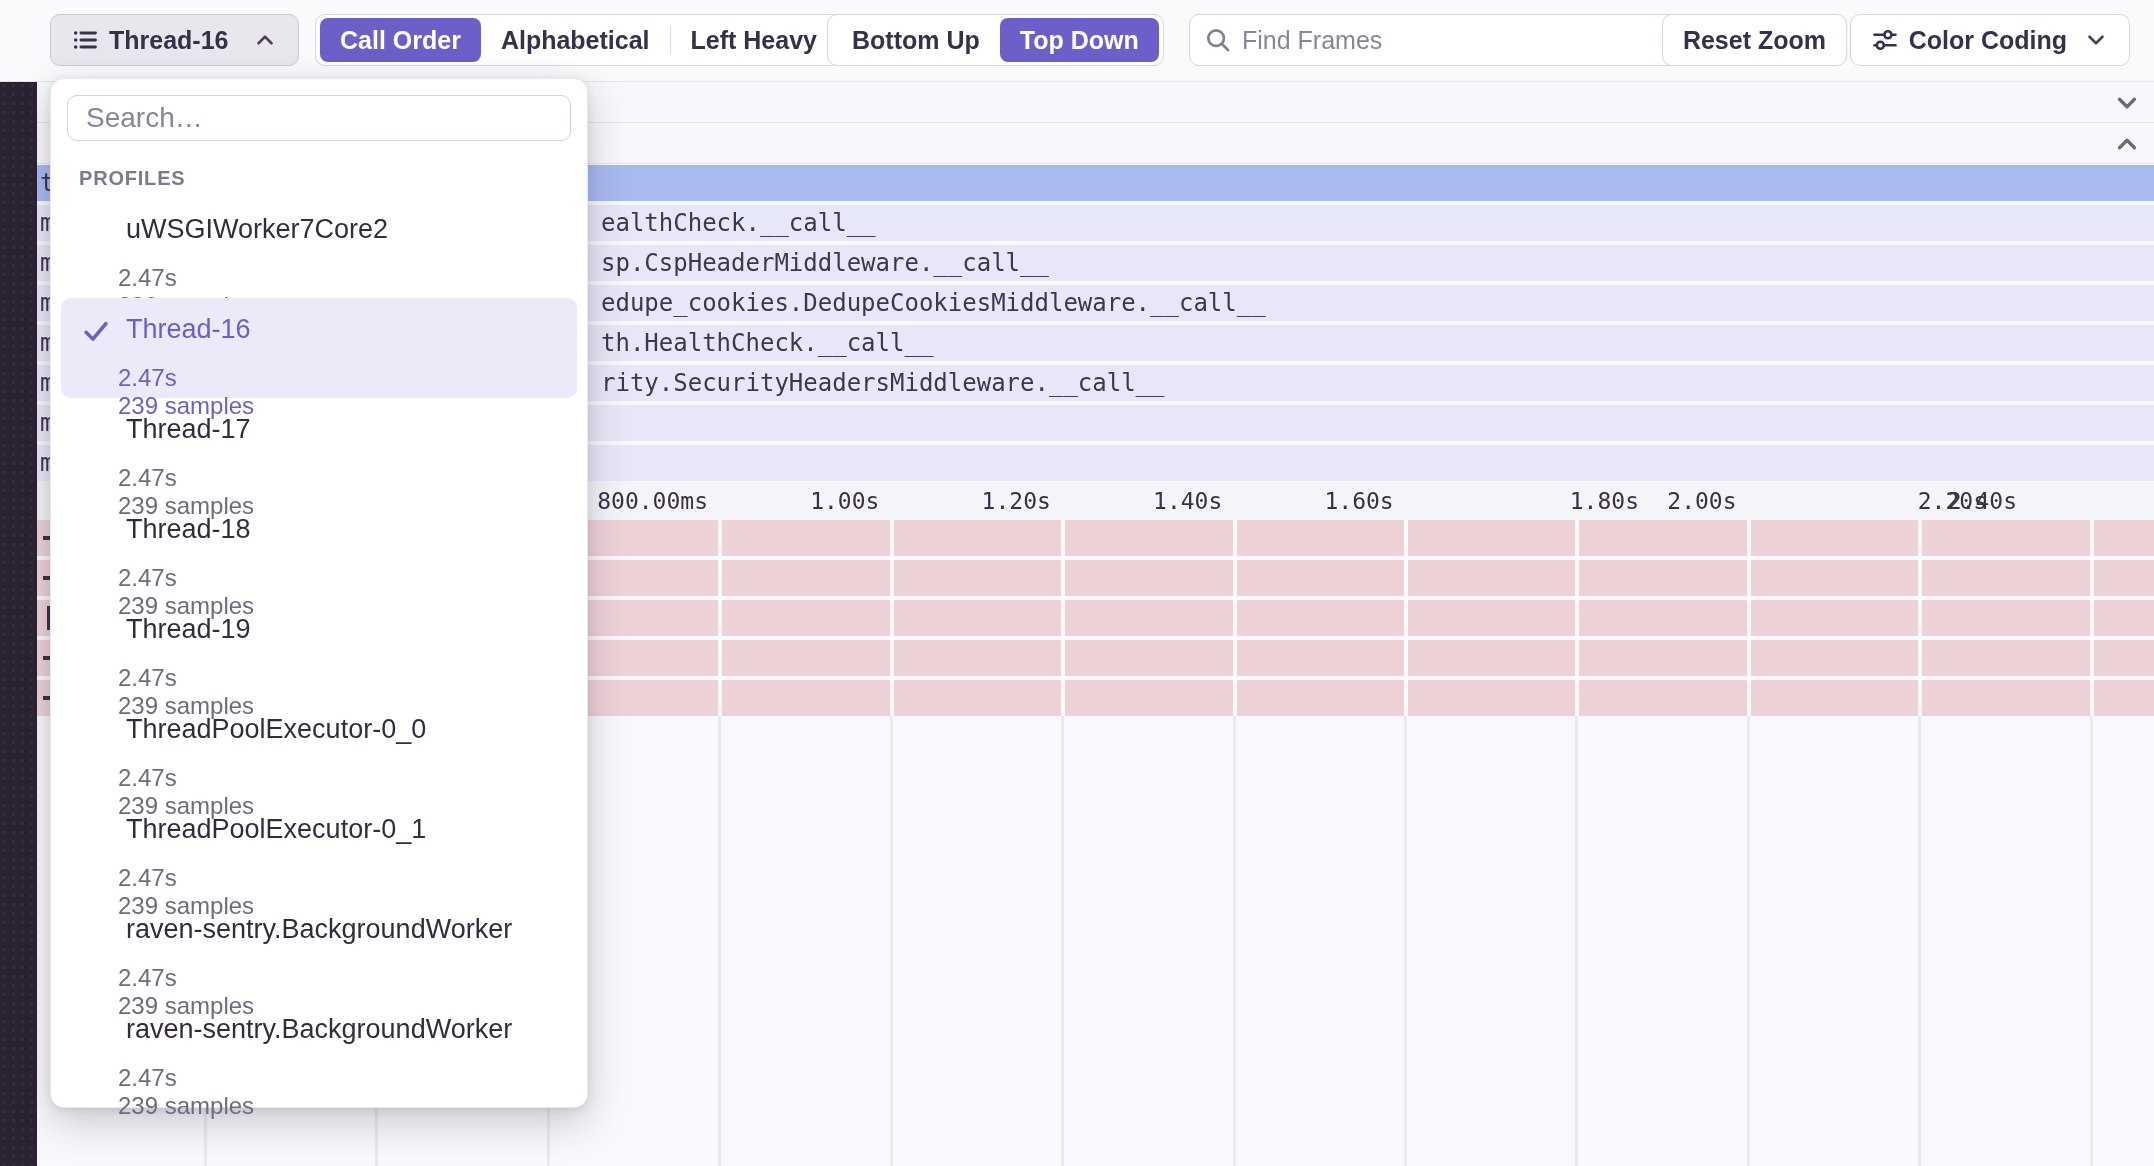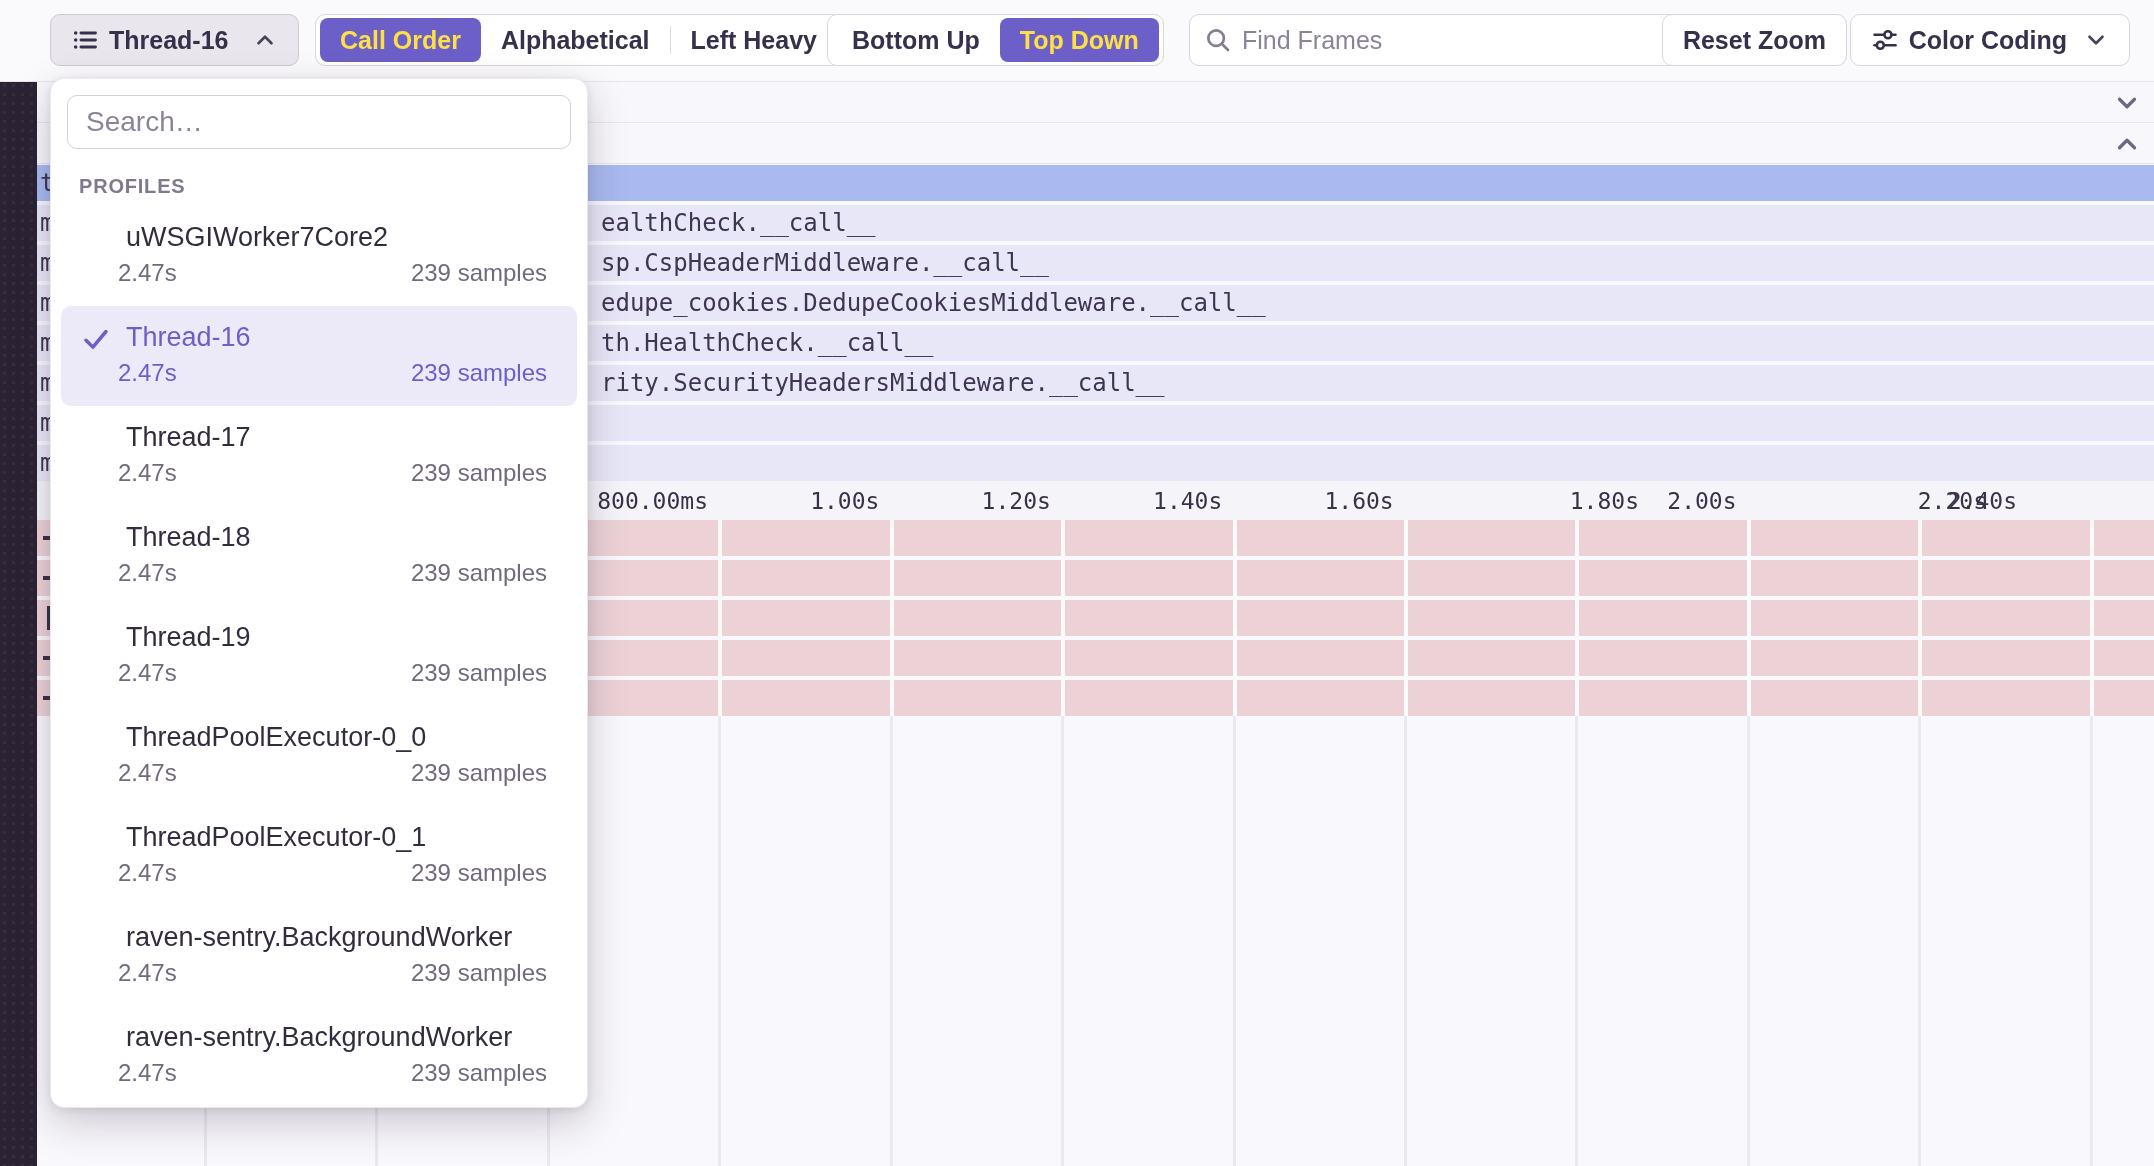--- a/index.html
+++ b/index.html
@@ -45,44 +45,44 @@
   .tb { position:absolute; top:14px; height:52px; display:flex; align-items:center; }
   .btn { background:#fff; border:1px solid #D9D4DF; border-radius:10px; height:52px;
     display:flex; align-items:center; gap:10px; padding:0 20px; font-size:25px; font-weight:700;
     color:#36304A; cursor:pointer; font-family:"Liberation Sans",sans-serif; }
   .btn-muted { background:#E9E7ED; border-color:#CEC8D5; }
   .segmented { background:#fff; border:1px solid #D9D4DF; border-radius:10px; height:52px;
     display:flex; align-items:center; padding:0 4px; }
   .seg-item { height:44px; display:flex; align-items:center; padding:0 20px; font-size:25px;
     font-weight:700; color:#36304A; border:none; background:transparent; border-radius:8px;
     cursor:pointer; font-family:"Liberation Sans",sans-serif; }
-  .seg-item.active { background:#6C5FC7; color:#fde047; }
+  .seg-item.active { background:#6C5FC7; color:#ffffff; }
   .seg-divider { width:1px; height:28px; background:#DED9E4; }
   .find-wrap { position:absolute; top:14px; left:1189px; width:520px; height:52px; }
   .find-input { width:100%; height:100%; border:1px solid #D9D4DF; border-radius:10px;
     background:#fff; padding:0 58px 0 52px; font-size:25px; color:#36304A; outline:none;
     font-family:"Liberation Sans",sans-serif; }
   .find-input::placeholder { color:#8B8498; }
   .find-search-icon { position:absolute; left:14px; top:11px; pointer-events:none; }
   .find-info { position:absolute; right:12px; top:11px; cursor:pointer; background:none; border:none; padding:0; }
 
   
   .dropdown { position:absolute; left:50px; top:78px; width:538px; height:1030px; background:#fff;
     border:1px solid #ECE8F0; border-radius:14px; z-index:6;
     box-shadow:0 14px 40px rgba(43,34,51,0.22), 0 2px 8px rgba(43,34,51,0.10); padding:16px 16px 0 16px; }
-  .dd-search { width:100%; height:54px; border:1px solid #D4CFDB; border-radius:10px; background:#fff;
+  .dd-search { width:100%; height:46px; border:1px solid #D4CFDB; border-radius:10px; background:#fff;
     padding:0 18px; font-size:28px; color:#36304A; outline:none; font-family:"Liberation Sans",sans-serif; }
   .dd-search::placeholder { color:#8B8498; }
   .dd-section { margin:26px 0 8px 12px; font-size:20px; font-weight:700; letter-spacing:0.8px; color:#80798D; }
   .profile-item { position:relative; height:100px; margin:0 -6px; padding:14px 30px 0 57px;
     border-radius:10px; cursor:pointer; }
   .profile-item.selected { background:#ECE9F9; }
   .p-name { font-size:27px; font-weight:500; color:#332C3F; line-height:34px;
     white-space:nowrap; overflow:hidden;margin-left:8px; }
-  .p-sub { display:flex; justify-content:space-between; margin-top:5px; font-size:24px; color:#71697E; }
+  .p-sub { display:flex; justify-content:space-between; margin-top:18px; font-size:24px; color:#71697E;flex-direction:column; }
   .p-check { position:absolute; left:20px; top:18px; visibility:hidden; }
   .profile-item.selected .p-check { visibility:visible; }
   .profile-item.selected .p-name, .profile-item.selected .p-sub { color:#6C5FC7; }
 </style>
 </head>
 <body>
 
 <div class="stage">
 
   <div id="grid-below-container">

